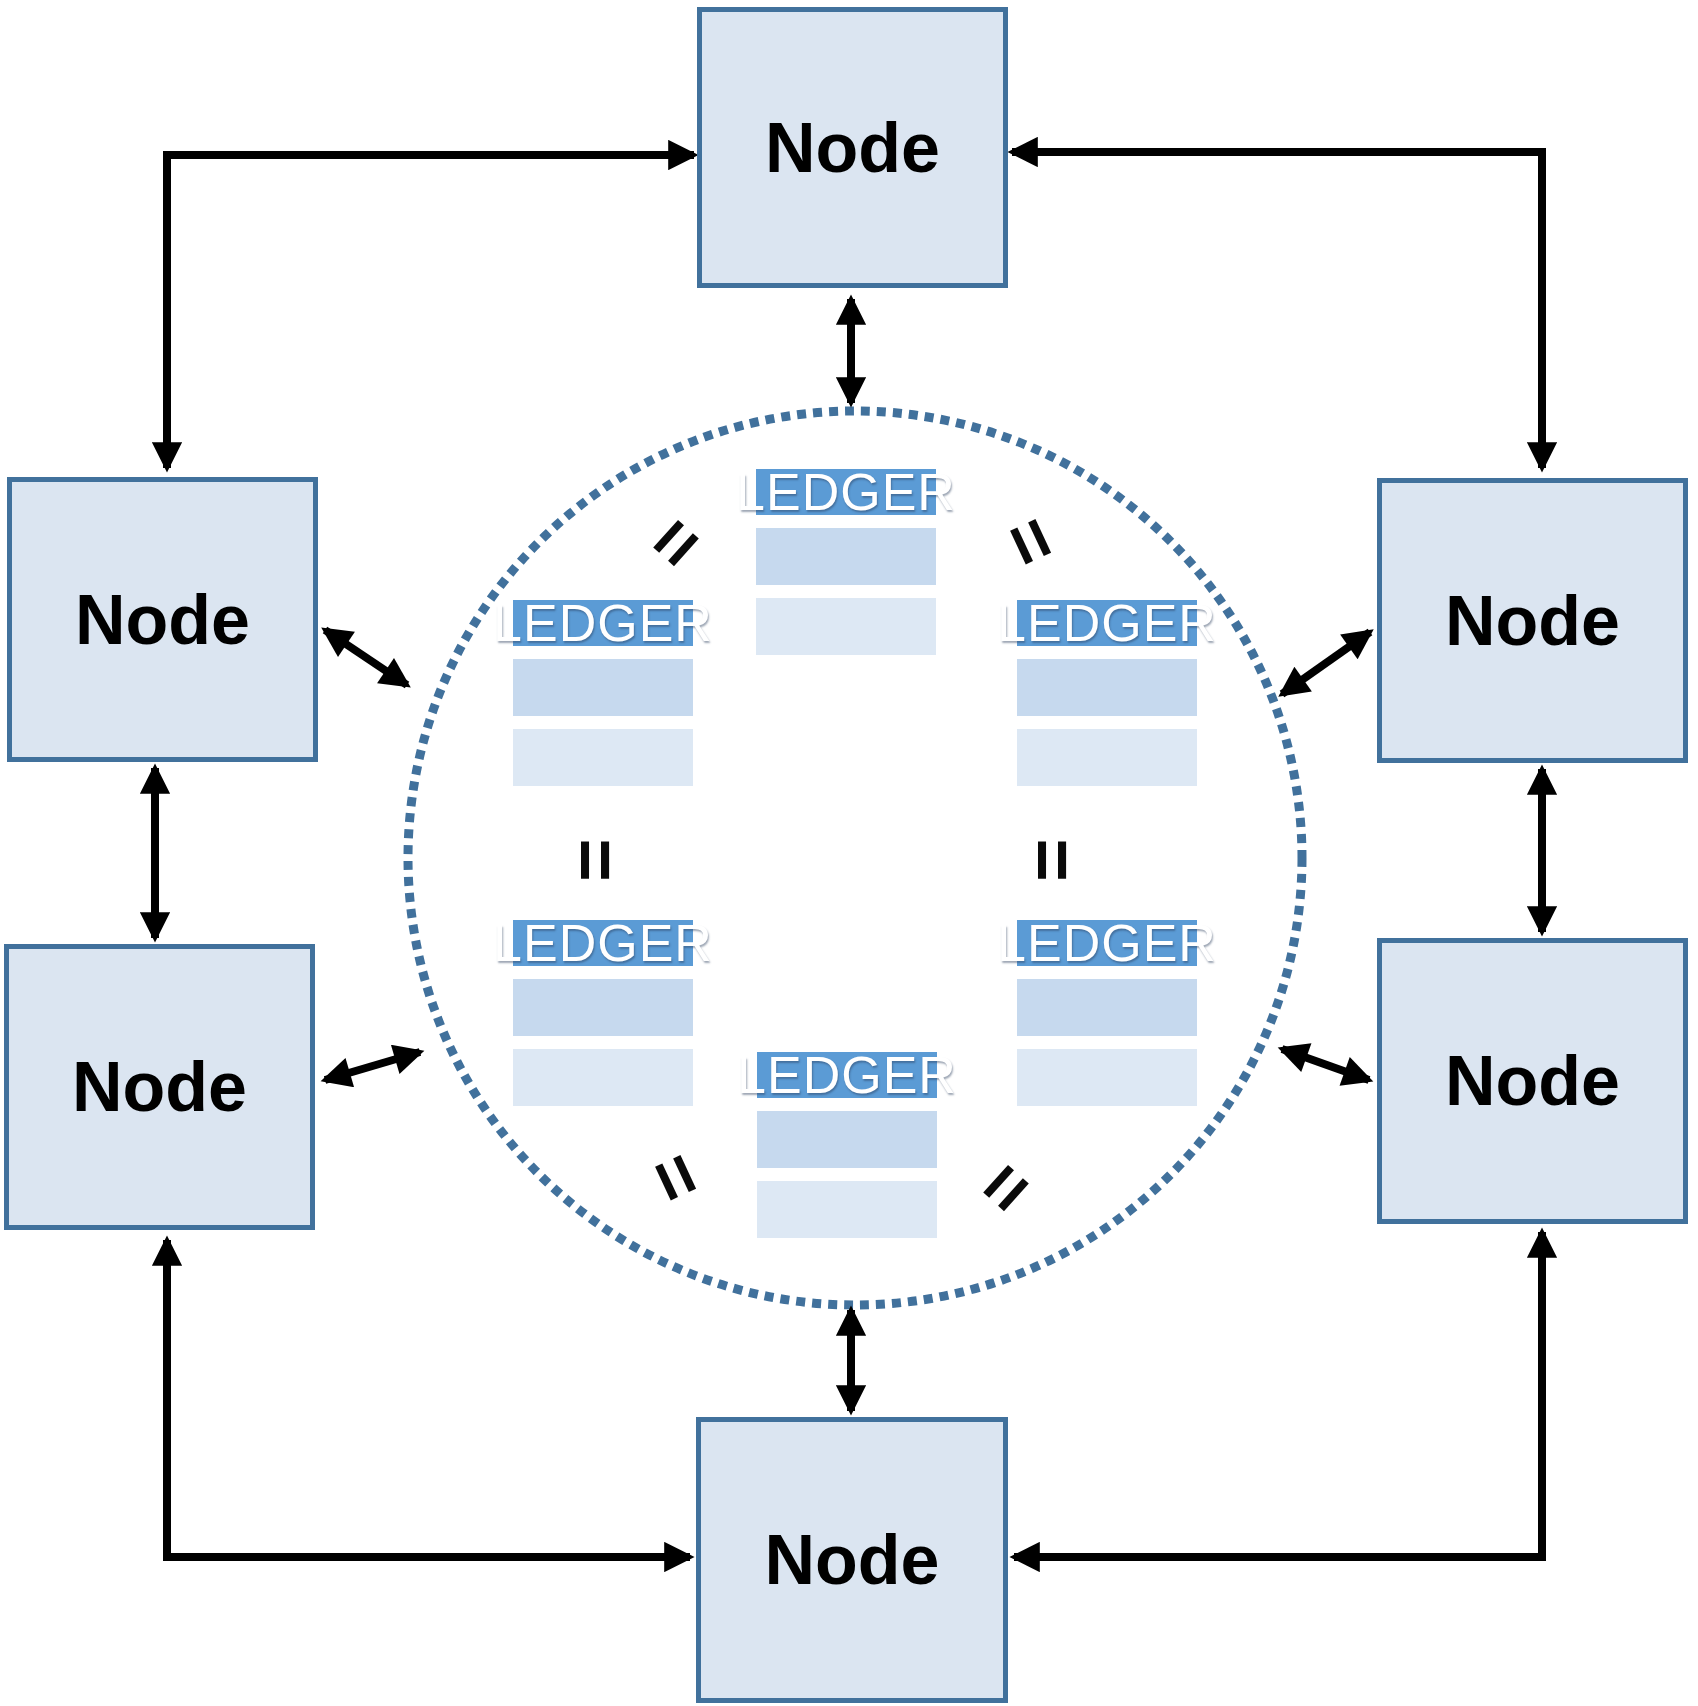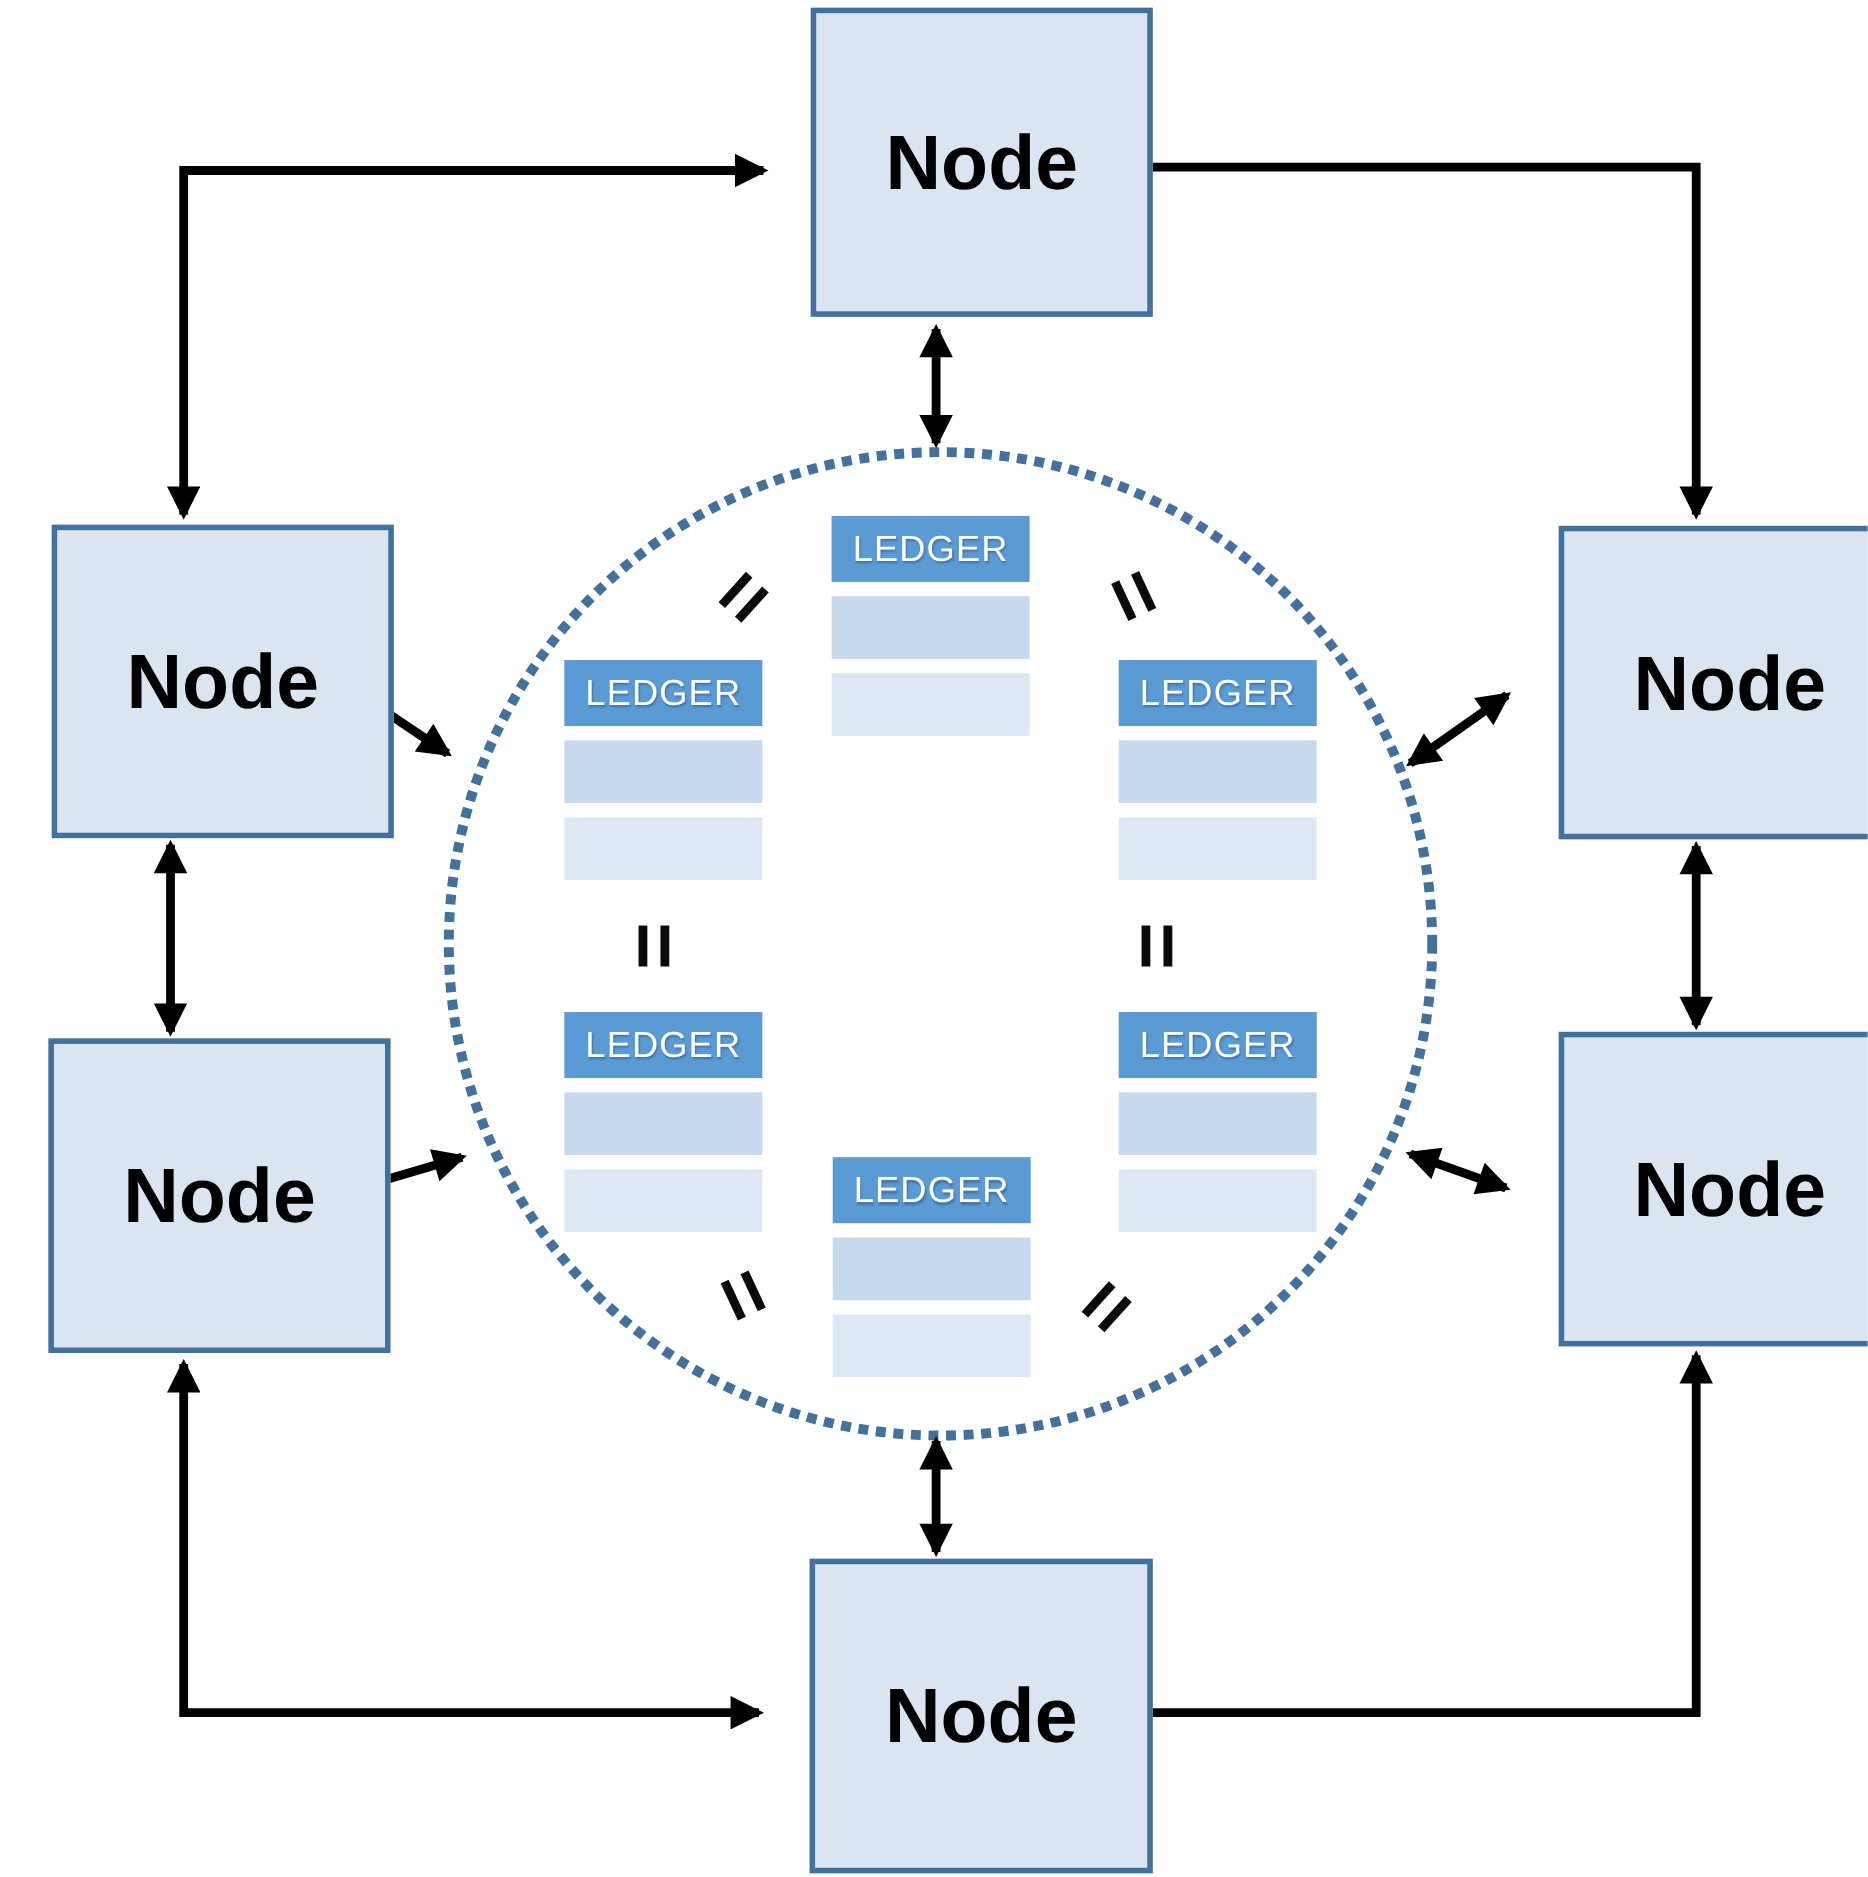--- a/index.html
+++ b/index.html
@@ -8,34 +8,34 @@
     width:1698px;height:1706px;
     background:#ffffff;
     font-family:"Liberation Sans", sans-serif;
     overflow:hidden;
   }
   .node{
     position:absolute;
     box-sizing:border-box;
     background:#dbe5f1;
     border:5px solid #41719c;
-    display:flex;align-items:center;justify-content:center;margin-left:40px;
+    display:flex;align-items:center;justify-content:center;
   }
   .node .node-label{
     font-size:70px;font-weight:700;color:#000000;letter-spacing:0px;
   }
   .ledger{
     position:absolute;width:180px;
   }
   .ledger .ledger-header{
     box-sizing:border-box;
-    width:180px;height:60px;
+    width:180px;height:46px;
     background:#5b9bd5;
     color:#ffffff;
-    font-size:33px;letter-spacing:1px;
+    font-size:52px;letter-spacing:1px;
     display:flex;align-items:center;justify-content:center;
     text-shadow:1px 2px 2px rgba(40,60,90,0.45);
   }
   .ledger .ledger-row1{
     width:180px;height:57px;margin-top:13px;background:#c6d9ee;
   }
   .ledger .ledger-row2{
     width:180px;height:57px;margin-top:13px;background:#dde8f4;
   }
   .consensus{

